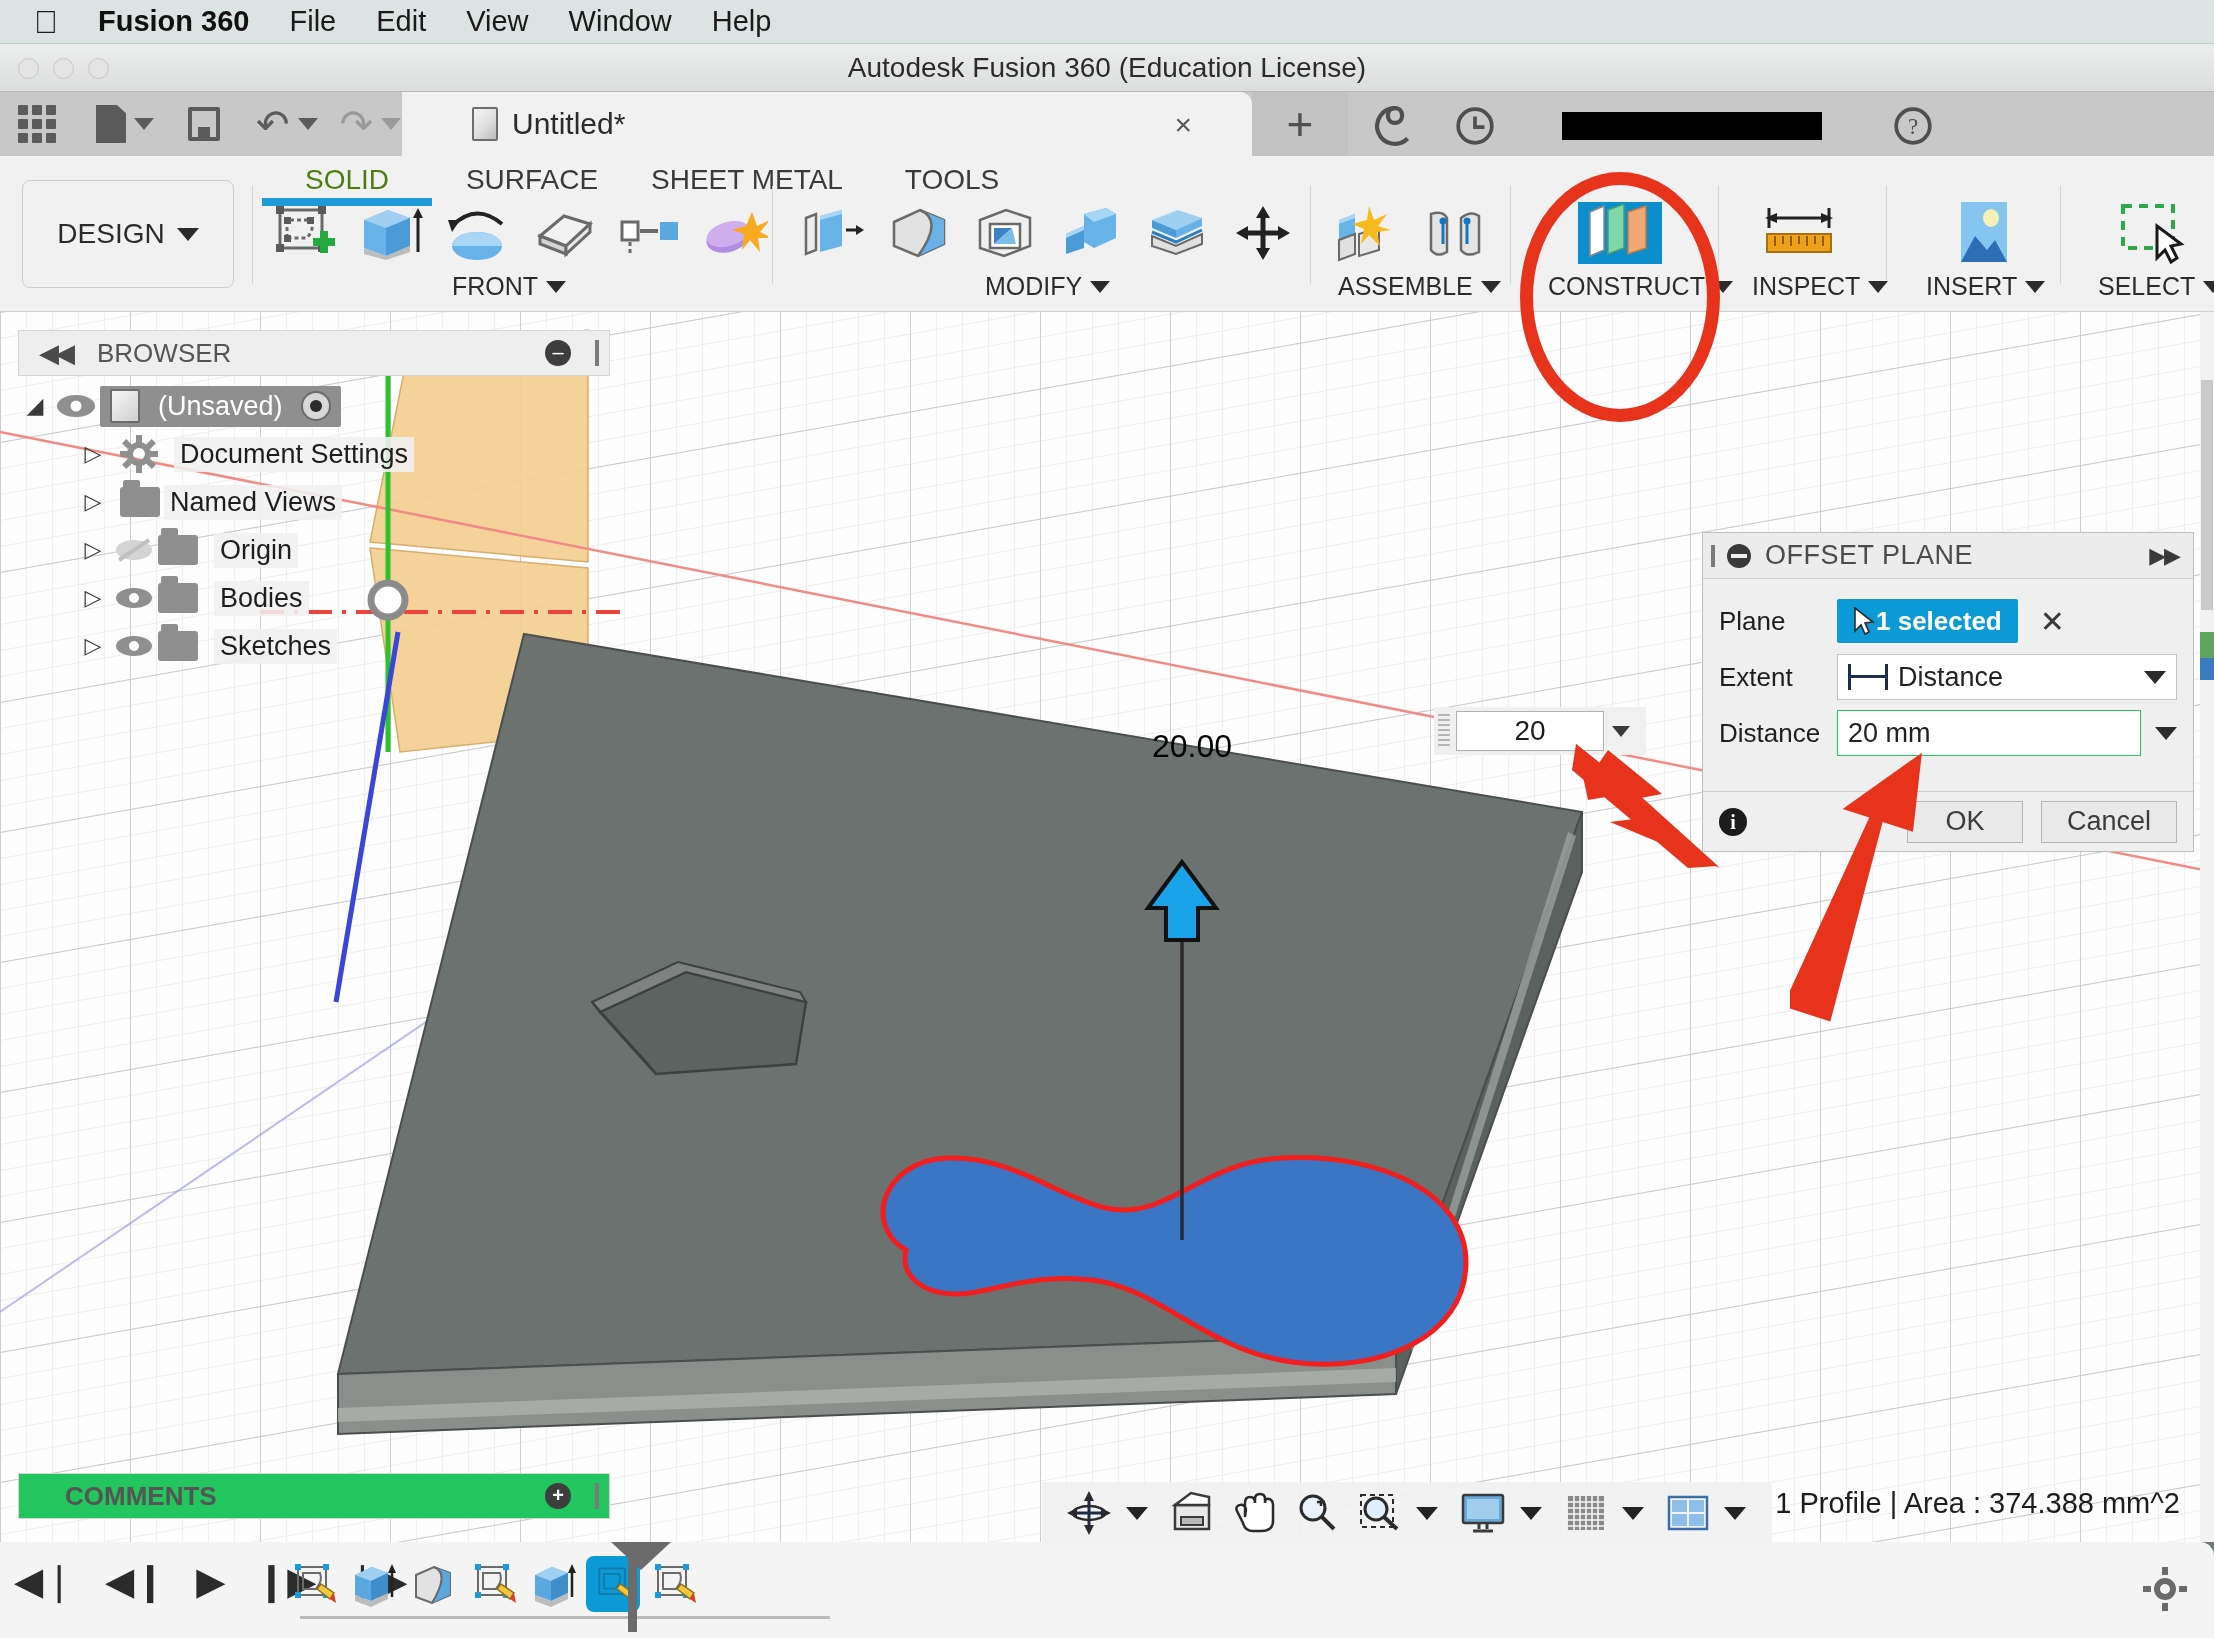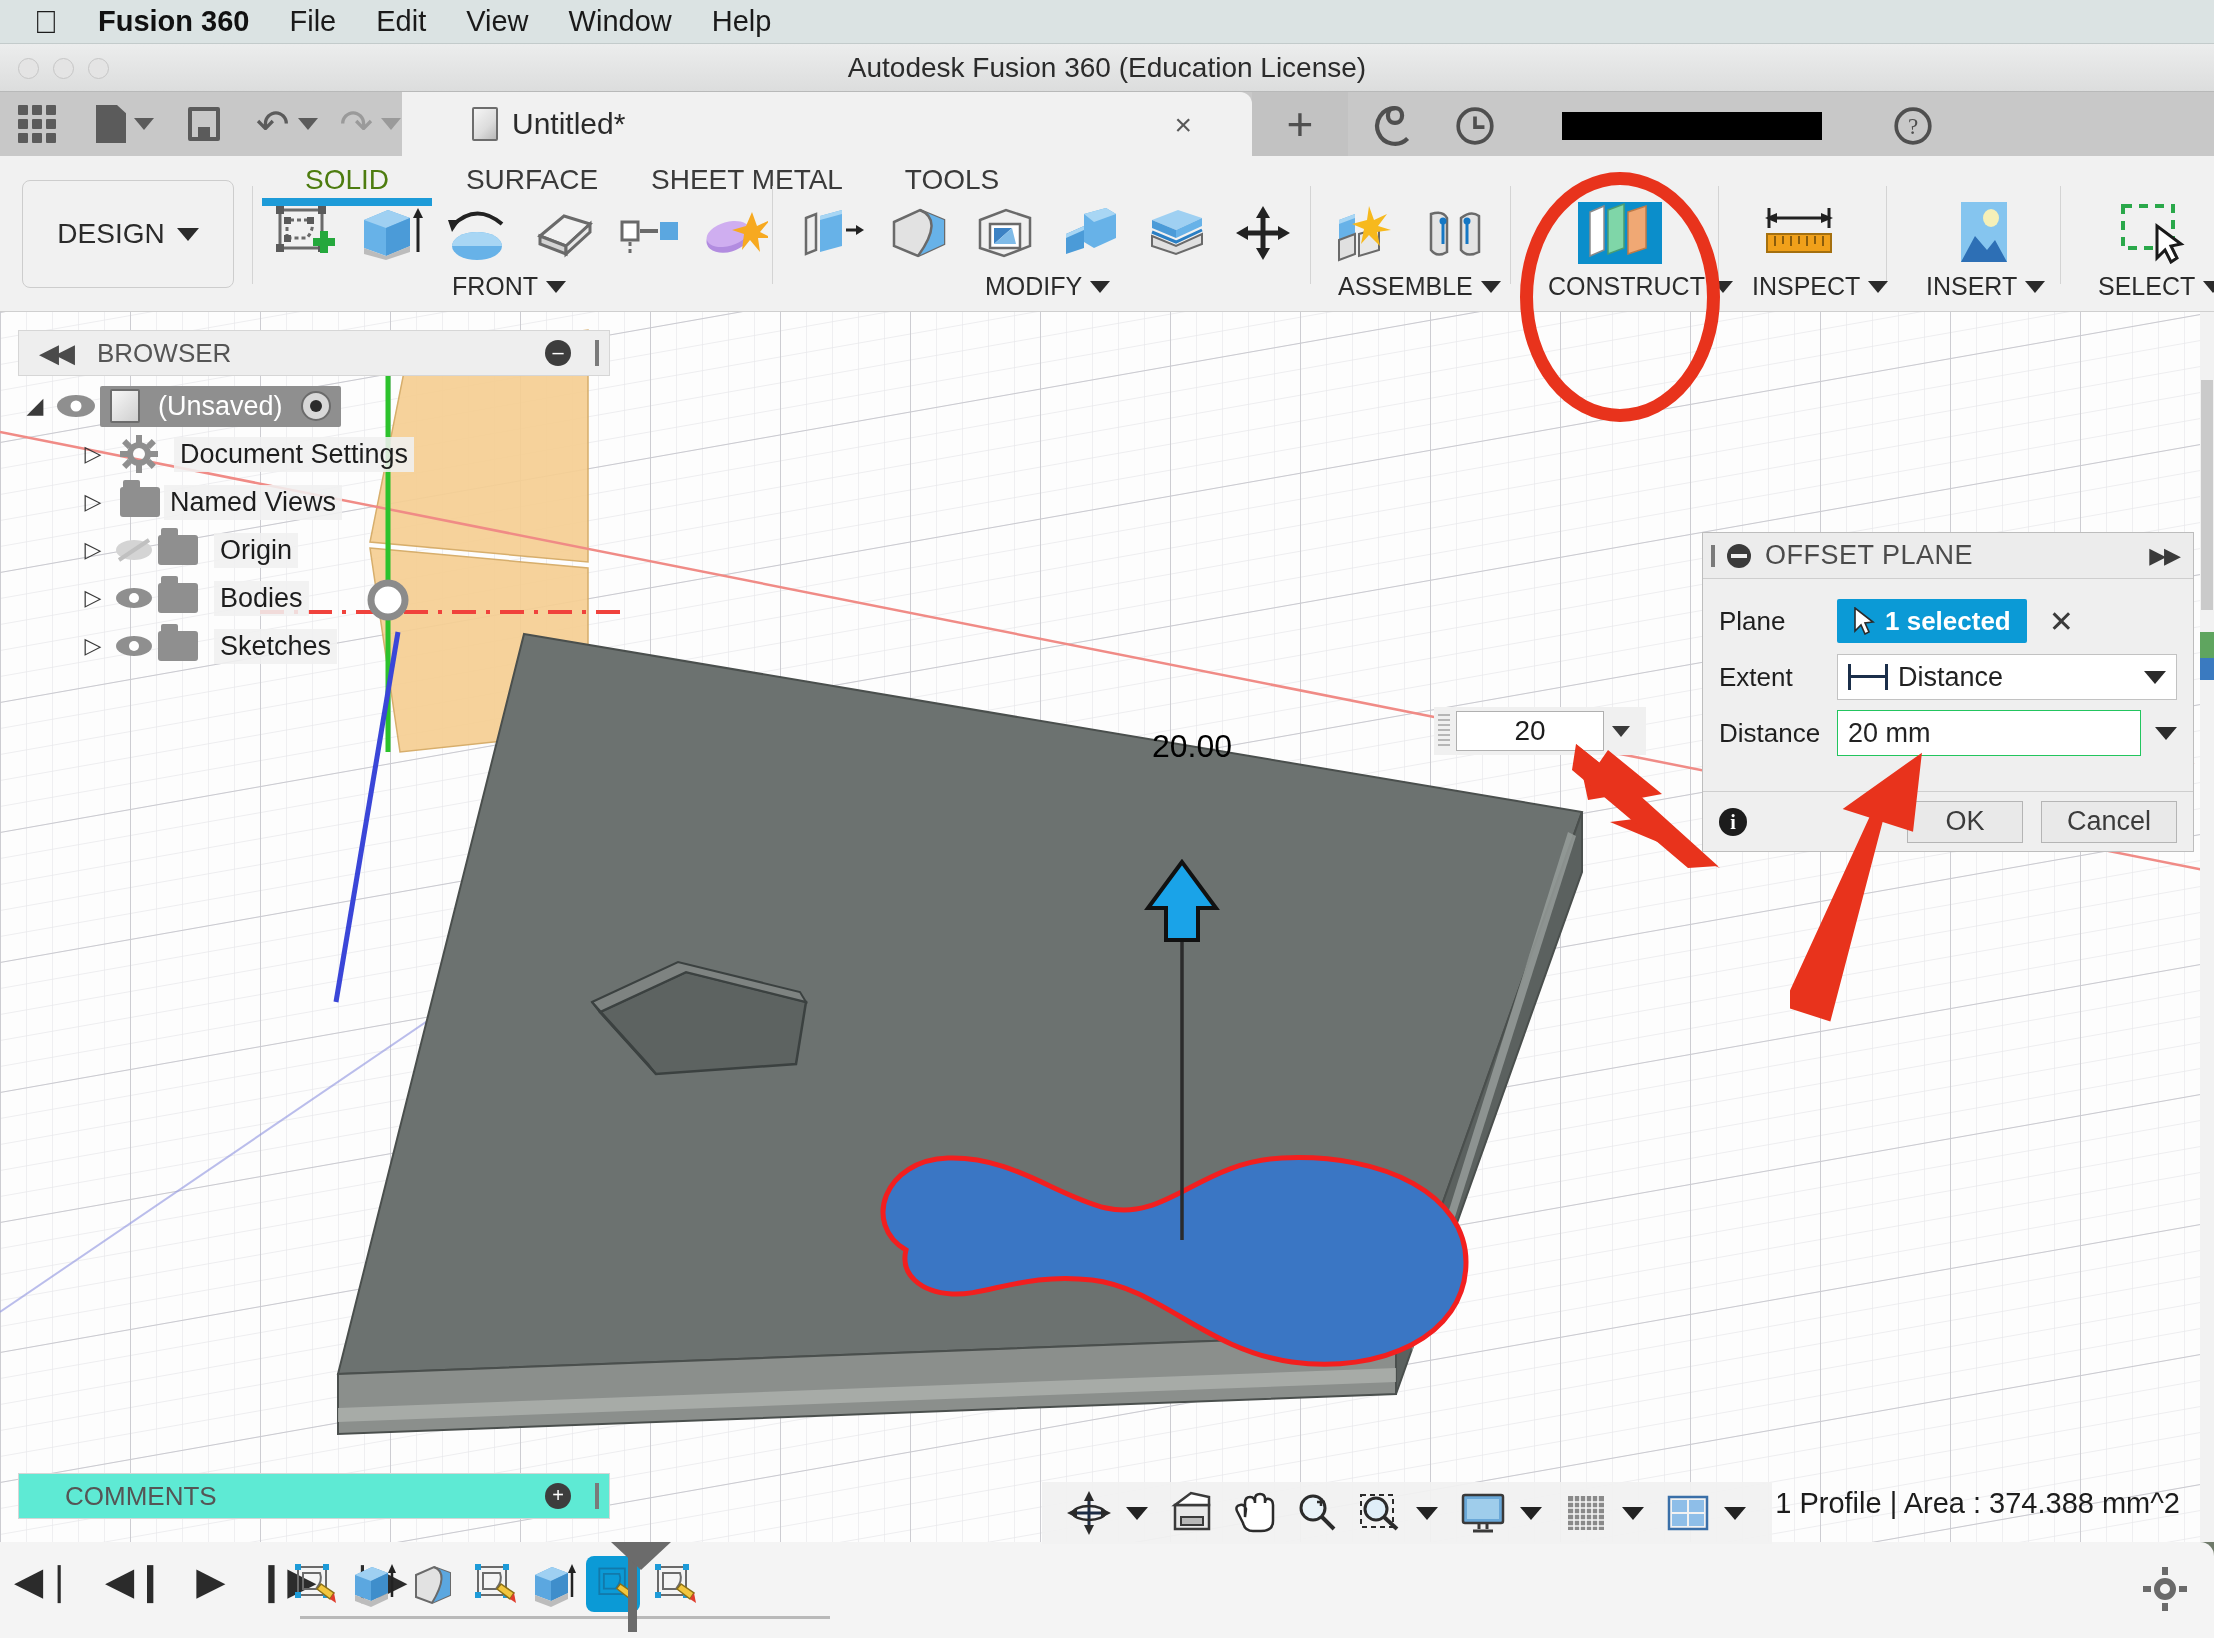--- a/index.html
+++ b/index.html
@@ -149,21 +149,21 @@
     width:40px; height:30px; background:#8f8f8f; border-radius:3px; position:relative;
   }
   .folder:before{content:'';position:absolute;left:3px;top:-7px;width:17px;height:8px;background:#8f8f8f;border-radius:2px 2px 0 0;}
   .tlabel { font-size:27px; color:#1d1d1d; background:rgba(240,240,240,.88); padding:2px 6px; }
   .rootrow { background:#8f8f8f; border-radius:2px; padding:3px 10px; display:flex; align-items:center; gap:12px; }
   .rootrow .tlabel { color:#fff; background:none; font-size:27px; }
 
   
   .comments {
     position:absolute; left:18px; top:1473px; width:592px; height:46px;
-    background:#5eead4; border:1px solid #d6d6d6; display:flex; align-items:center; z-index:25;
+    background:#22c55e; border:1px solid #d6d6d6; display:flex; align-items:center; z-index:25;font-weight:bold;
   }
   .comments .ctitle { margin-left:46px; font-size:26px; color:#555; }
   .comments .plus {
     position:absolute; right:38px; width:26px; height:26px; border-radius:50%;
     background:#3d3d3d; color:#fff; font-size:20px; text-align:center; line-height:24px;
   }
   .comments .gripv { position:absolute; right:10px; width:4px; height:26px; border-left:2px solid #7a7a7a; border-right:2px solid #7a7a7a;}
 
   
   .dimbox {
@@ -192,21 +192,21 @@
   .dlg-hdr .gripv { margin-left:8px; width:4px; height:22px; border-left:2px solid #7a7a7a; border-right:2px solid #7a7a7a;}
   .dlg-hdr .dot { margin-left:12px; width:24px; height:24px; border-radius:50%; background:#3a3a3a; position:relative;}
   .dlg-hdr .dot:after{content:'';position:absolute;left:4px;top:10px;width:16px;height:4px;background:#efefef;}
   .dlg-hdr .dtitle { margin-left:14px; font-size:27px; color:#4b4b4b; letter-spacing:.5px;}
   .dlg-hdr .expand { margin-left:auto; margin-right:14px; font-size:22px; color:#3a3a3a; letter-spacing:-2px;}
   .dlg-body { padding:14px 0 0 0; height:212px; position:relative; }
   .frow { display:flex; align-items:center; height:56px; padding:0 16px; }
   .frow .flab { width:118px; font-size:26px; color:#1e1e1e; }
   .selchip {
     background:#0b9ad6; color:#fff; height:44px; min-width:178px; border-radius:2px;
-    display:flex; align-items:center; gap:10px; padding:0 16px; font-size:26px; font-weight:bold;
+    display:flex; align-items:center; gap:1px; padding:0 16px; font-size:26px; font-weight:bold;
   }
   .xbtn { margin-left:22px; font-size:30px; color:#3a3a3a; }
   .cbo {
     flex:1; height:46px; background:#fff; border:1px solid #c2c2c2;
     display:flex; align-items:center; padding:0 10px; font-size:27px;
   }
   .cbo .cval { margin-left:10px; }
   .cbo .c { margin-left:auto; width:0;height:0;border-left:11px solid transparent;border-right:11px solid transparent;border-top:13px solid #2b2b2b;}
   .cbo2 { flex:1; height:46px; background:#fff; border:1px solid #22c55e; display:flex; align-items:center; padding:0 10px; font-size:27px;}
   .extico { width:40px; height:26px; position:relative; }

